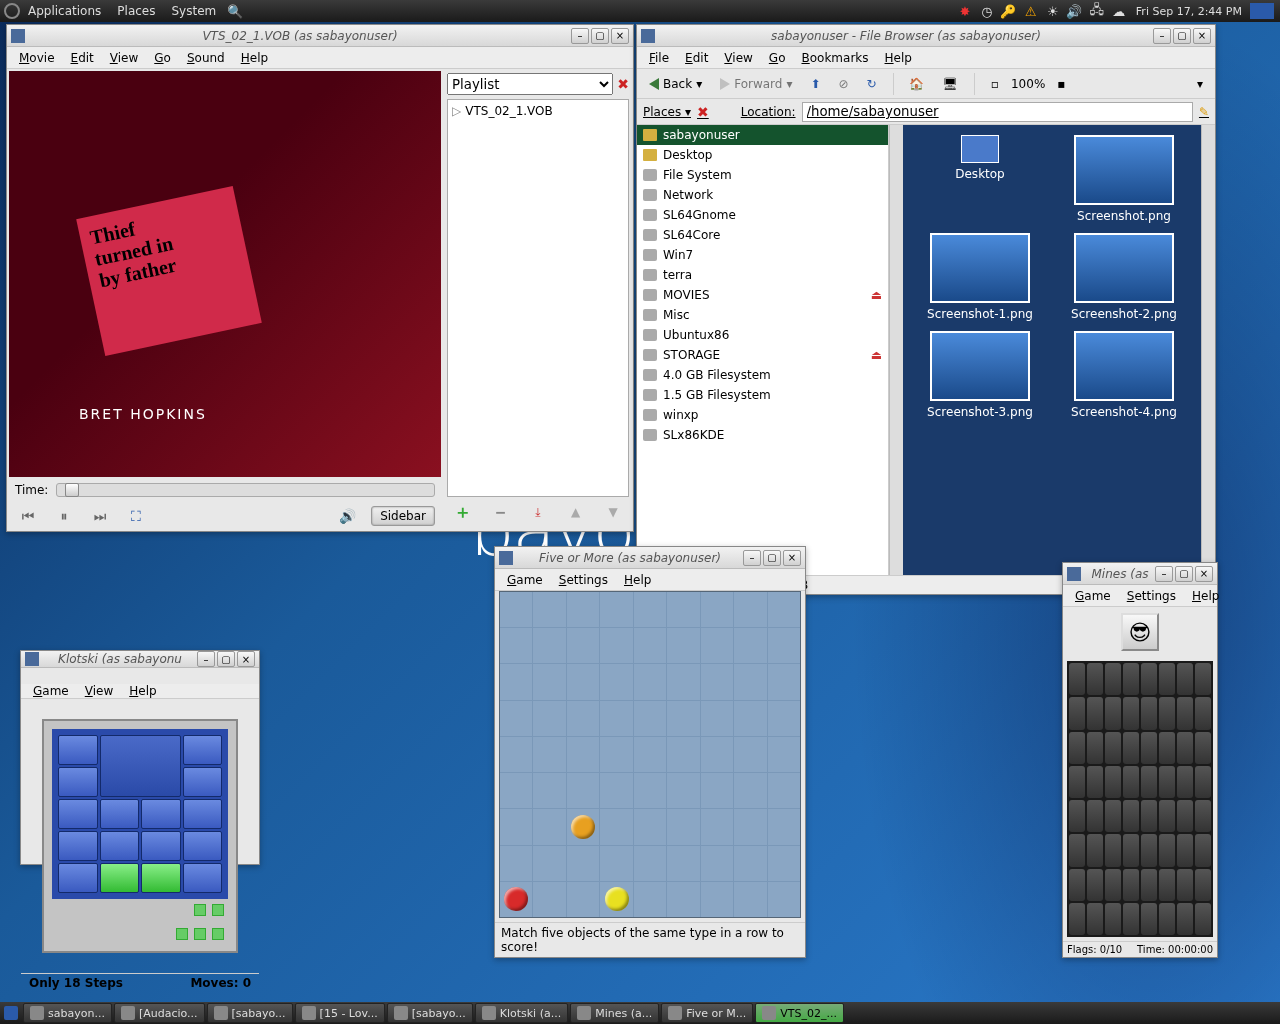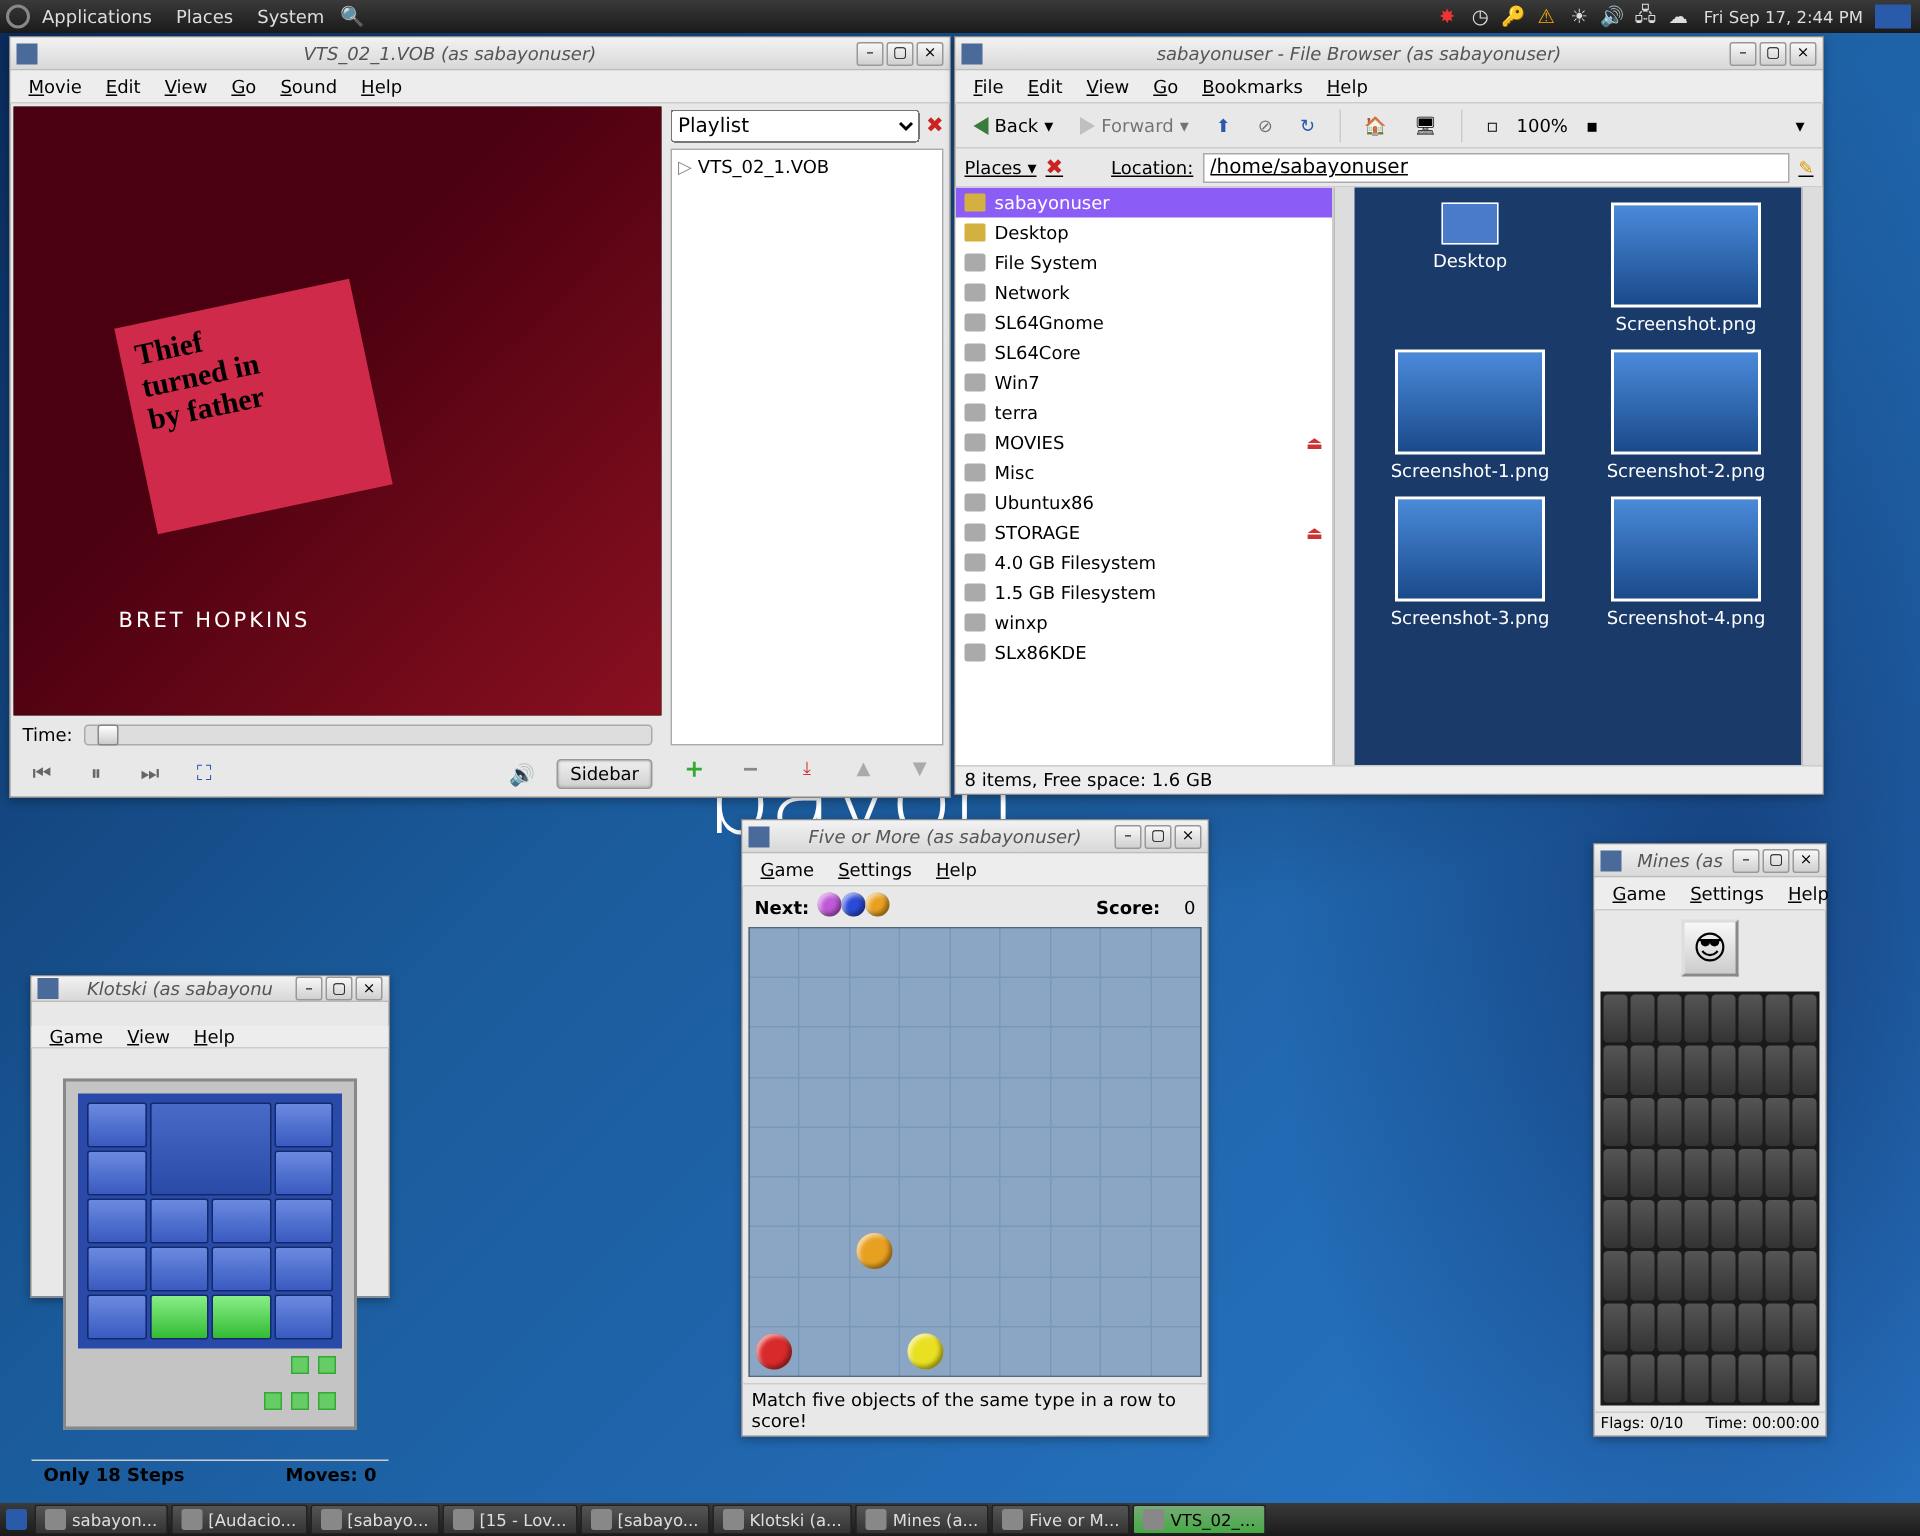--- a/index.html
+++ b/index.html
@@ -49,30 +49,30 @@
 #player .pl-item { display:flex; align-items:center; gap:4px; }
 #player .timebar { display:flex; align-items:center; padding:4px 8px; gap:8px; }
 #player .timebar .track { flex:1; height:14px; background:#ddd; border:1px solid #aaa; border-radius:3px; position:relative; }
 #player .timebar .thumb { position:absolute; left:2%; top:-1px; width:14px; height:14px; background:linear-gradient(#fff,#ccc); border:1px solid #888; border-radius:2px; }
 #player .controls { display:flex; align-items:center; padding:4px 8px; gap:10px; }
 #player .ctrl-btn { width:26px; height:22px; display:flex; align-items:center; justify-content:center; color:#666; font-size:14px; }
 #player .btn-sidebar { padding:2px 8px; background:linear-gradient(#f0f0f0,#d0d0d0); border:1px solid #999; border-radius:3px; box-shadow:inset 0 0 2px #888; }
 #player .status { border-top:1px solid #ccc; padding:3px 8px; display:flex; gap:12px; }
 
 
-#filemgr { left:636px; top:24px; width:580px; height:506px; }
+#filemgr { left:636px; top:24px; width:580px; height:571px; }
 #filemgr .toolbar { height:30px; display:flex; align-items:center; padding:0 6px; gap:6px; border-bottom:1px solid #ccc; }
 #filemgr .tb-btn { display:flex; align-items:center; gap:4px; padding:2px 6px; }
 #filemgr .tb-sep { width:1px; height:22px; background:#ccc; margin:0 4px; }
 #filemgr .loc-row { height:26px; display:flex; align-items:center; padding:0 6px; gap:6px; border-bottom:1px solid #ccc;text-decoration:underline; }
 #filemgr .loc-row input { flex:1; height:20px; padding:0 4px; border:1px solid #aaa; background:#fff; }
 #filemgr .body { flex:1; display:flex; min-height:0; }
 #filemgr .places { width:252px; background:#fff; border-right:1px solid #ccc; overflow-y:auto; }
 #filemgr .place { height:20px; display:flex; align-items:center; padding:0 6px; gap:6px; }
-#filemgr .place.sel { background:#8b5cf6; color:#fff; }
+#filemgr .place.sel { background:#14532d; color:#fff; }
 #filemgr .place .pico { width:14px; height:12px; background:#d4b040; border-radius:1px; display:inline-block; }
 #filemgr .place .pico.drive { background:#aaa; border-radius:2px; }
 #filemgr .place .eject { margin-left:auto; color:#c33; }
 #filemgr .files { flex:1; background:#1a3a6a; overflow:auto; padding:10px; display:grid; grid-template-columns:1fr 1fr; gap:10px; align-content:start; }
 #filemgr .file { display:flex; flex-direction:column; align-items:center; gap:4px; color:#fff; }
 #filemgr .file .thumb { width:100px; height:70px; background:linear-gradient(#4a8ada,#1a4a8a); border:2px solid #fff; }
 #filemgr .file.folder .thumb { width:38px; height:28px; background:#4a7aca; border:1px solid #fff; }
 #filemgr .status { border-top:1px solid #ccc; padding:2px 6px; background:#ededed; }
 #filemgr .scrollbar { width:14px; background:#ddd; border-left:1px solid #bbb; }
 
@@ -401,27 +401,20 @@
       <span class="win-btn">–</span>
       <span class="win-btn">▢</span>
       <span class="win-btn">×</span>
     </div>
   </div>
   <div class="menubar">
     <span>Game</span>
     <span>Settings</span>
     <span>Help</span>
   </div>
-  <div class="info">
-    <b>Next:</b>
-    <span id="next-balls"><span class="ball" style="background:#c058d8"></span><span class="ball" style="background:#2a4ad8"></span><span class="ball" style="background:#e8a020"></span></span>
-    <span style="flex:1"></span>
-    <b>Score:</b>&nbsp;
-    <span>0</span>
-  </div>
   <div class="board5" id="five-board">
       <div class="cell5"></div>
       <div class="cell5"></div>
       <div class="cell5"></div>
       <div class="cell5"></div>
       <div class="cell5"></div>
       <div class="cell5"></div>
       <div class="cell5"></div>
       <div class="cell5"></div>
       <div class="cell5"></div>

